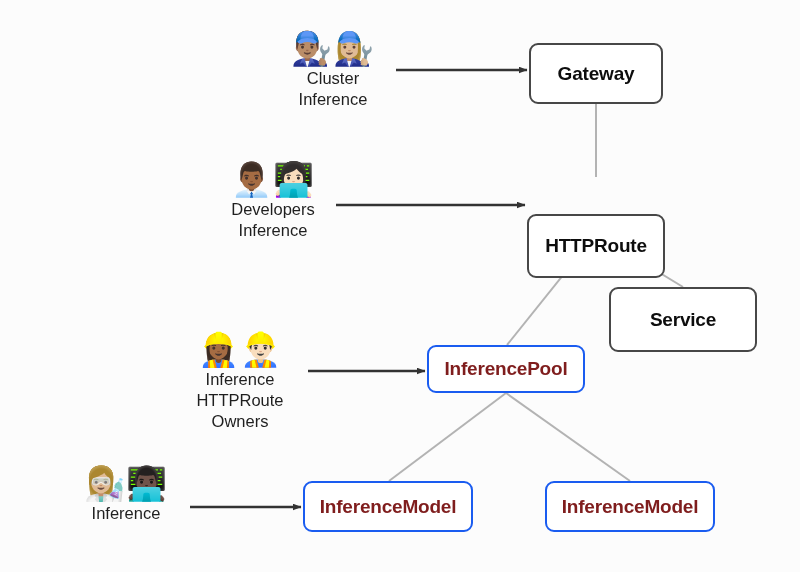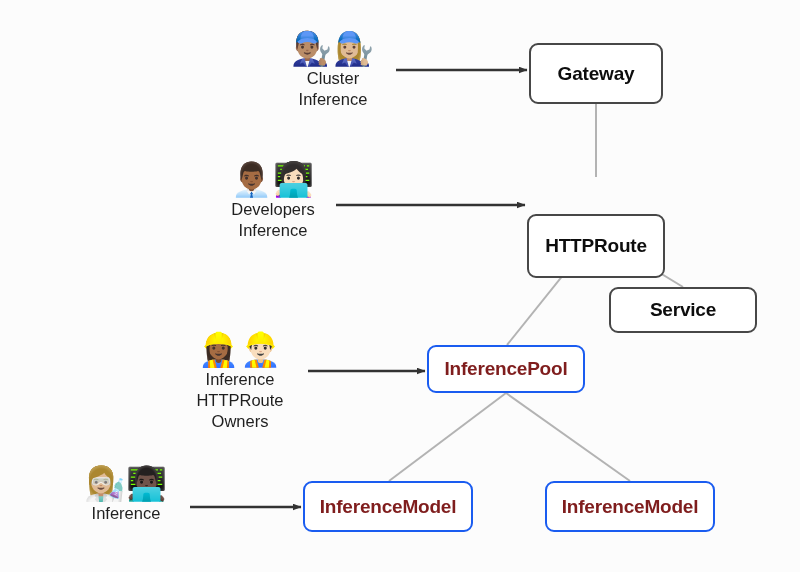--- a/index.html
+++ b/index.html
@@ -96,21 +96,21 @@
       </g>
   </svg>
 
   <div id="node-group">
       <div class="node plain" style="left: 529px; top: 43px; width: 134px; height: 61px;">
         <span>Gateway</span>
       </div>
       <div class="node plain" style="left: 527px; top: 177px; width: 138px; height: 64px; margin-top: 37px;">
         <span>HTTPRoute</span>
       </div>
-      <div class="node plain" style="left: 609px; top: 287px; width: 148px; height: 46px;">
+      <div class="node plain" style="left: 609px; top: 287px; width: 148px; height: 65px;">
         <span>Service</span>
       </div>
       <div class="node accent" style="left: 427px; top: 345px; width: 158px; height: 48px;">
         <span>InferencePool</span>
       </div>
       <div class="node accent" style="left: 303px; top: 481px; width: 170px; height: 51px;">
         <span>InferenceModel</span>
       </div>
       <div class="node accent" style="left: 545px; top: 481px; width: 170px; height: 51px;">
         <span>InferenceModel</span>

